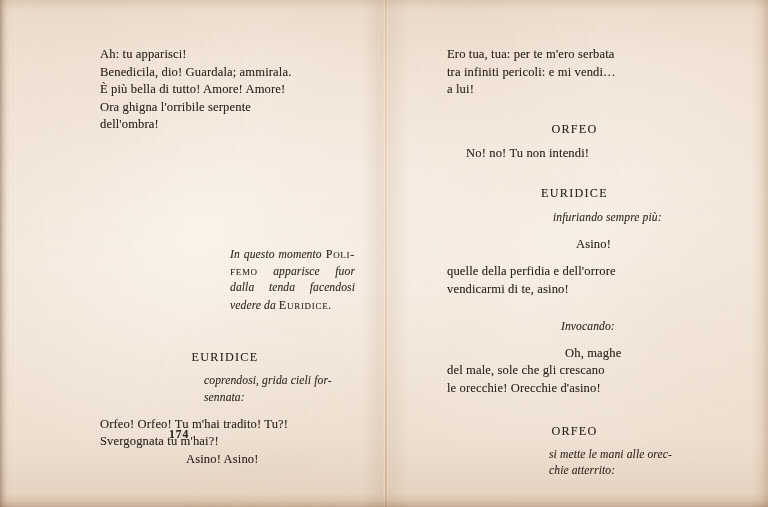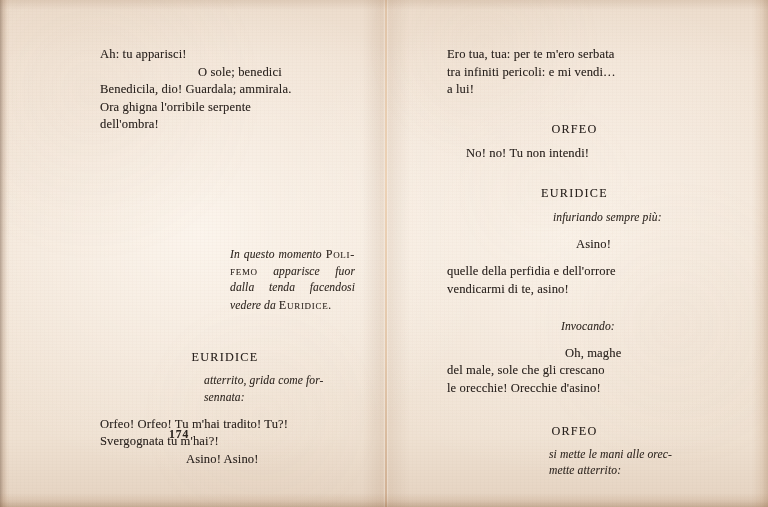--- a/index.html
+++ b/index.html
@@ -214,37 +214,37 @@
 
   <div class="paper-base"></div>
   <div class="paper-grain"></div>
   <div class="paper-mottle"></div>
 
   <div class="page" id="page-left">
 
     <div class="textblock" id="block-left">
 
       <div class="line verse">Ah: tu apparisci!</div>
-      <div class="line verse ind-5">O sole; benedici</div>
       <div class="line verse">Benedicila, dio! Guardala; ammirala.</div>
+      <div class="line verse">È più bella di tutto! Amore! Amore!</div>
       <div class="line verse">Ora ghigna l'orribile serpente</div>
       <div class="line verse">dell'ombra!</div>
 
       <div class="spacer-xl"></div>
       <div class="spacer-xl"></div>
 
       <div class="direction direction-block ind-7" style="width:125px;padding-left:130px;">
         <span>In questo momento </span><span class="sc">Poli-</span><span class="sc">femo</span><span> apparisce fuor dalla</span> <span>tenda facendosi vedere da</span> <span class="sc">Euridice</span><span>.</span>
       </div>
 
       <div class="spacer-md"></div>
 
       <div class="speaker">EURIDICE</div>
 
-      <div class="direction ind-7" style="padding-left:104px;">atterrito, grida come for-</div>
+      <div class="direction ind-7" style="padding-left:104px;">coprendosi, grida cieli for-</div>
       <div class="direction ind-7" style="padding-left:104px;">sennata:</div>
 
       <div class="spacer-sm"></div>
 
       <div class="line verse">Orfeo! Orfeo! Tu m'hai tradito! Tu?!</div>
       <div class="line verse">Svergognata tu m'hai?!</div>
       <div class="line verse ind-4">Asino! Asino!</div>
 
     </div>
 
@@ -282,21 +282,21 @@
 
       <div class="spacer-sm"></div>
 
       <div class="line verse" style="padding-left:118px;">Oh, maghe</div>
       <div class="line verse">del male, sole che gli crescano</div>
       <div class="line verse">le orecchie! Orecchie d'asino!</div>
 
       <div class="speaker" style="margin-top:25px;">ORFEO</div>
 
       <div class="direction" style="padding-left:102px;">si mette le mani alle orec-</div>
-      <div class="direction" style="padding-left:102px;">mette atterrito:</div>
+      <div class="direction" style="padding-left:102px;">chie atterrito:</div>
 
       <div class="spacer-sm"></div>
 
     </div>
 
   </div>
 
   <div class="gutter"></div>
   <div class="gutter-line"></div>
   <div class="edge-left"></div>

